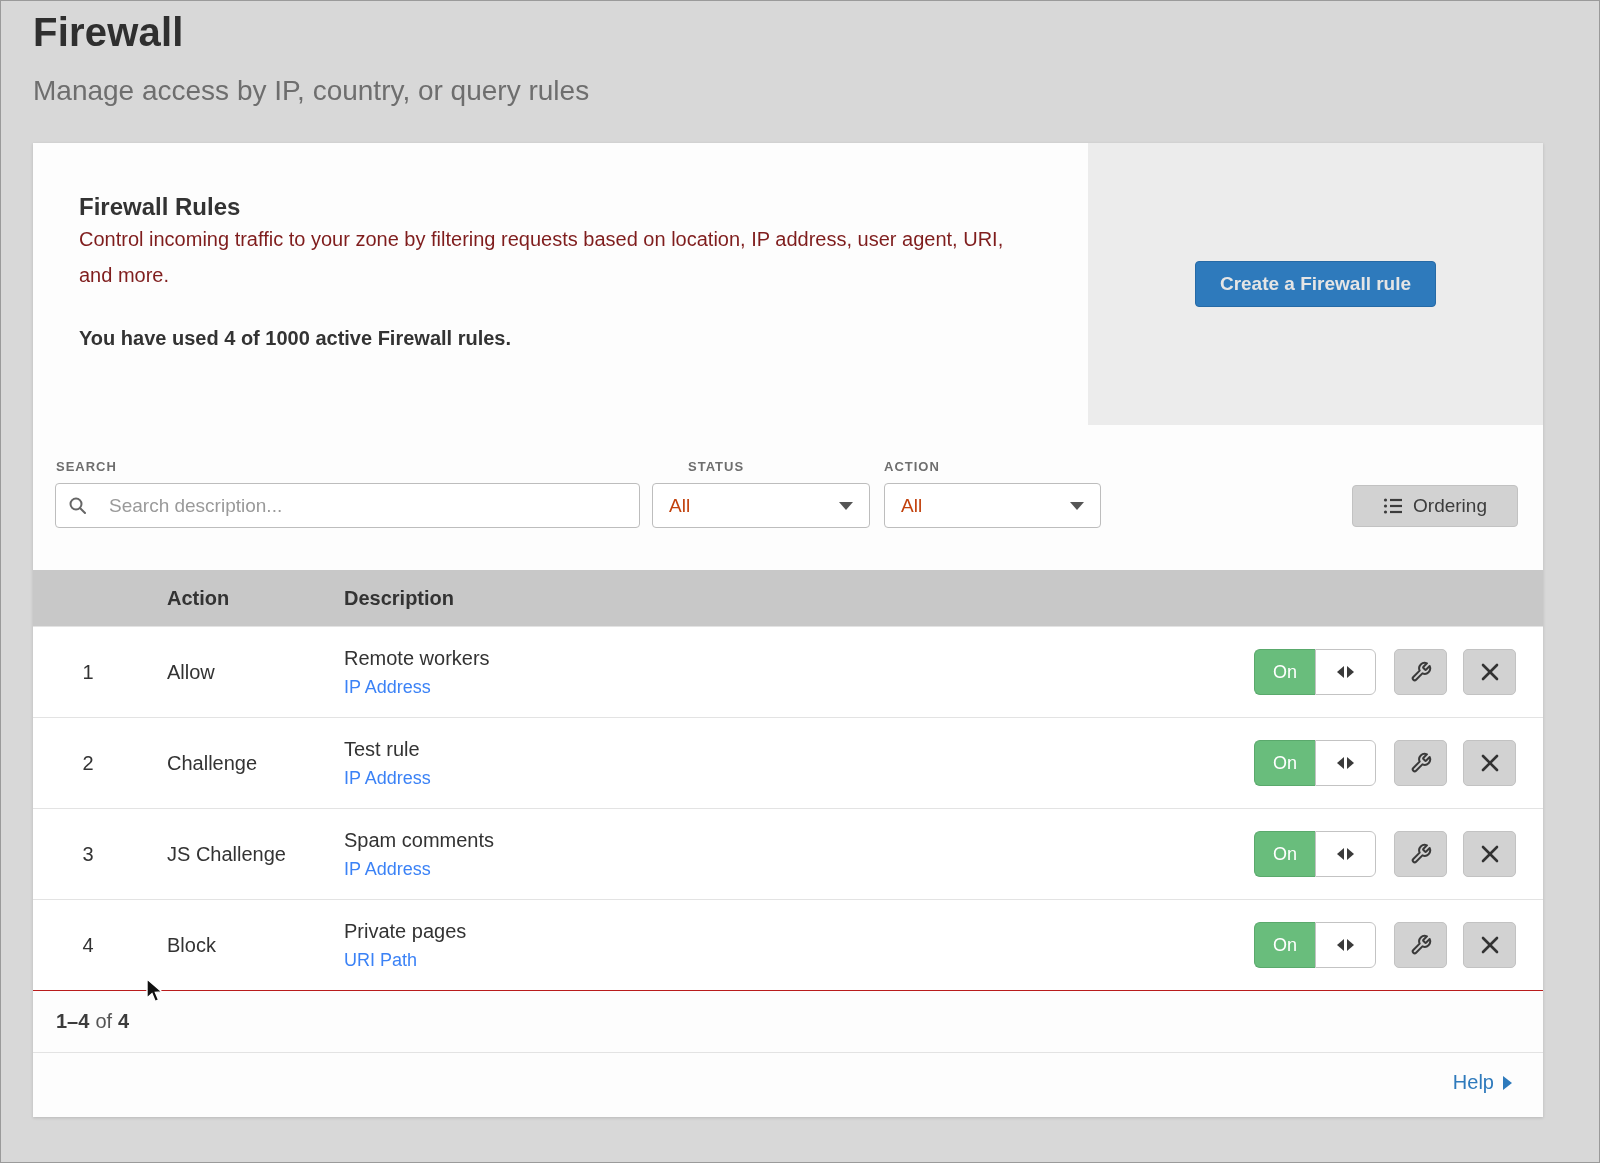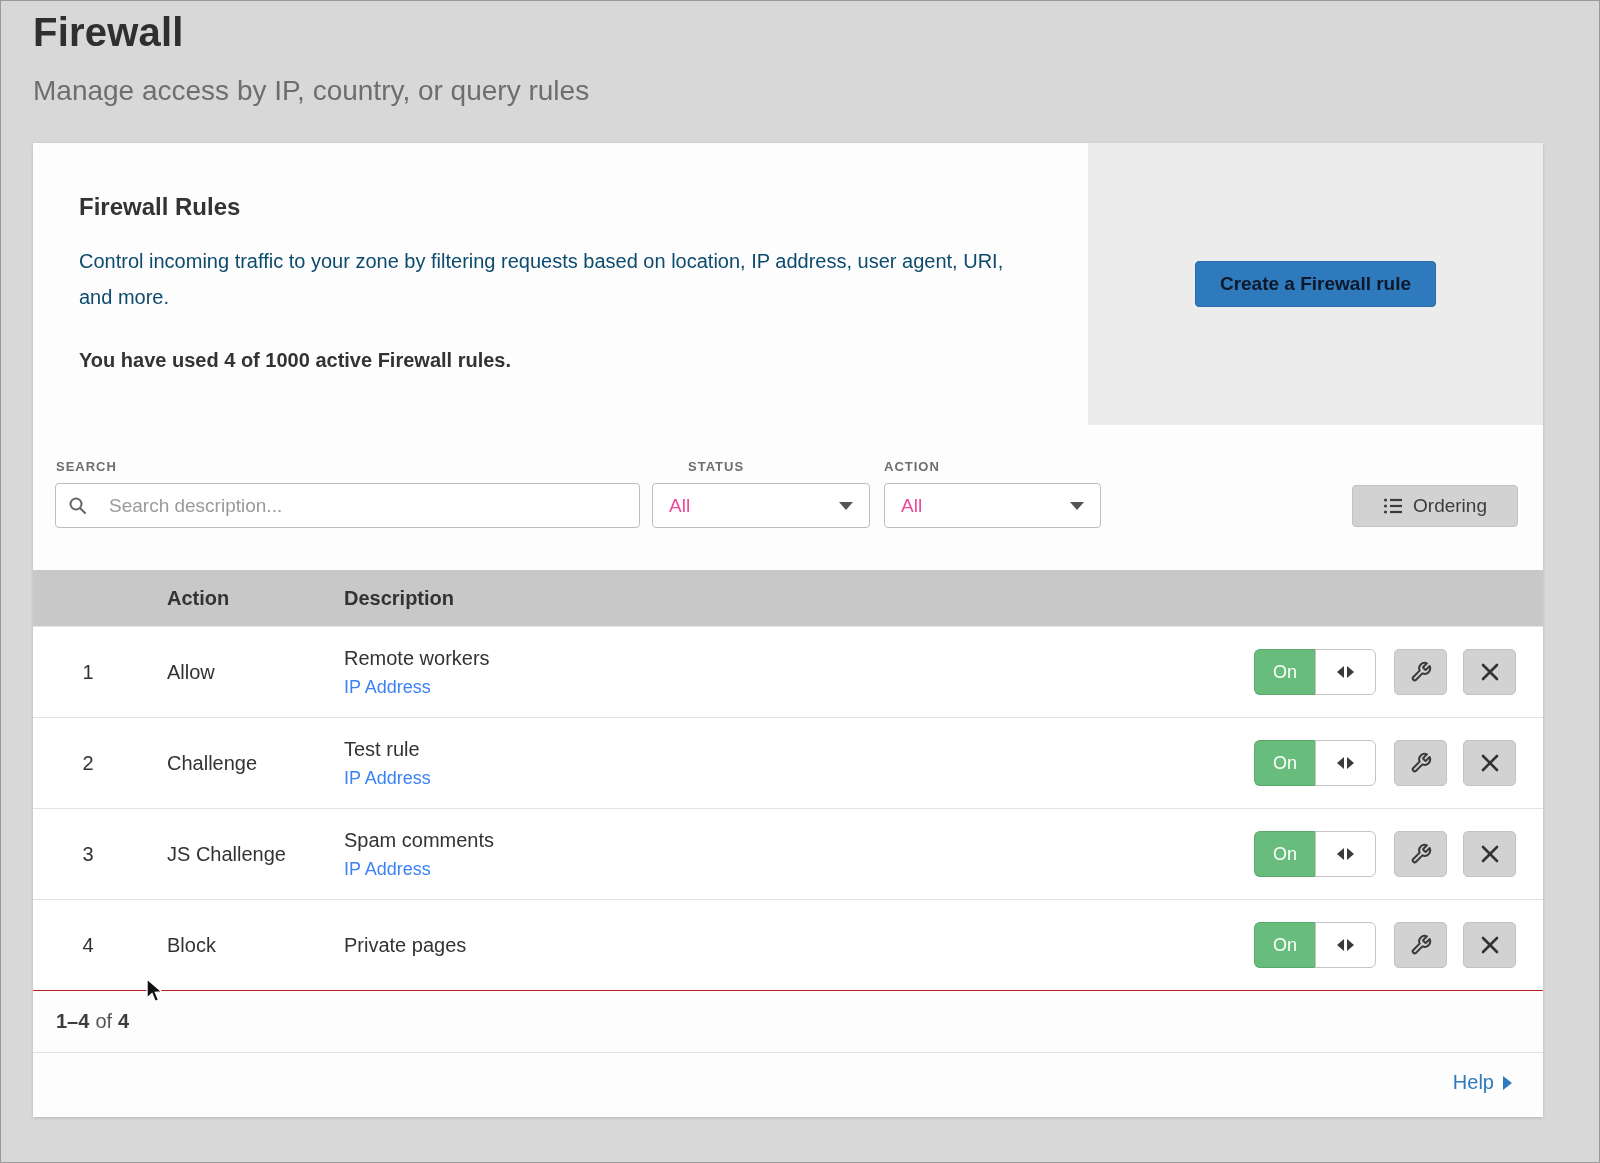--- a/index.html
+++ b/index.html
@@ -23,27 +23,27 @@
     background:#fdfdfd; box-shadow:0 1px 3px rgba(0,0,0,.15);
   }
 
   
   .intro { position:relative; height:282px; }
   .intro-rail {
     position:absolute; right:0; top:0; width:455px; height:282px;
     background:#ececec; display:flex; align-items:center; justify-content:center;
   }
   .btn-primary {
-    background:#2e7abc; color:#0f172a; border:1px solid #266aa6; border-radius:4px;
+    background:#2e7abc; color:#e5e5e5; border:1px solid #266aa6; border-radius:4px;
     font-size:19px; font-weight:600; padding:11px 24px; cursor:pointer;
     font-family:inherit;
   }
   .intro-text { padding:50px 480px 0 46px; }
   .intro-title { font-size:24px; font-weight:700; color:#333; }
-  .intro-desc { font-size:20px; line-height:36px; color:#0c4a6e; margin-top:22px; max-width:945px; }
+  .intro-desc { font-size:20px; line-height:36px; color:#7f1d1d; max-width:945px; }
   .intro-usage { font-size:20px; font-weight:700; color:#333; margin-top:34px; }
 
   
   .filters { position:relative; height:145px; }
   .filter-label {
     position:absolute; top:34px; font-size:13px; font-weight:700; color:#6e6e6e; letter-spacing:1px;
   }
   .lbl-search { left:23px; } .lbl-status { left:619px;margin-left:36px; } .lbl-action { left:851px; }
   .search-box {
     position:absolute; left:22px; top:58px; width:585px; height:45px;
@@ -51,21 +51,21 @@
     display:flex; align-items:center; padding:0 12px; gap:22px;
   }
   .search-box input {
     border:none; outline:none; flex:1; font-size:19px; color:#444;
     font-family:inherit; background:transparent;
   }
   .search-box input::placeholder { color:#9a9a9a; }
   .select {
     position:absolute; top:58px; height:45px; border:1px solid #bdbdbd; border-radius:4px;
     background:#fff; display:flex; align-items:center; justify-content:space-between;
-    padding:16px 16px; font-size:19px; color:#ec4899; cursor:pointer;
+    padding:16px 16px; font-size:19px; color:#c2410c; cursor:pointer;
   }
   .sel-status { left:619px; width:218px; }
   .sel-action { left:851px; width:217px; }
   .chevron { width:0; height:0; border-left:7px solid transparent; border-right:7px solid transparent; border-top:8px solid #555; }
   .btn-ordering {
     position:absolute; right:25px; top:60px; height:42px; width:166px;
     background:#d2d2d2; border:1px solid #c2c2c2; border-radius:4px;
     display:flex; align-items:center; justify-content:center; gap:10px;
     font-size:19px; color:#3c3c3c; cursor:pointer; font-family:inherit;
   }
@@ -297,20 +297,21 @@
     </div>
   </div>
 
   <div class="row">
     <div class="cell-num">
         <span>4</span>
       </div>
     <div class="cell-action">Block</div>
     <div class="cell-desc">
       <div class="desc-title">Private pages</div>
+      <div class="desc-type">URI Path</div>
     </div>
     <div class="cell-controls">
       <div class="toggle">
         <div class="toggle-on">On</div>
         <div class="toggle-knob">
             <span class="tri-l"></span>
             <span class="tri-r"></span>
           </div>
       </div>
       <div class="icon-btn btn-edit">

